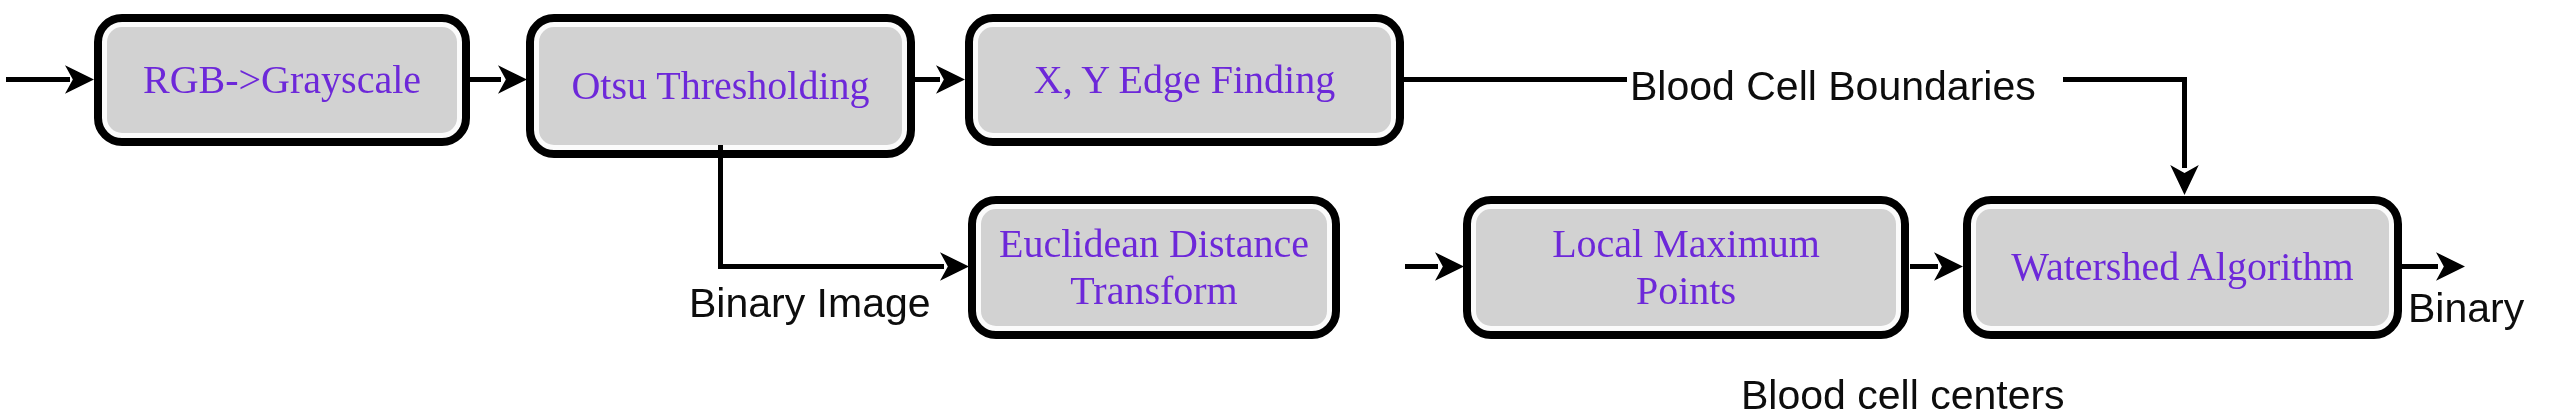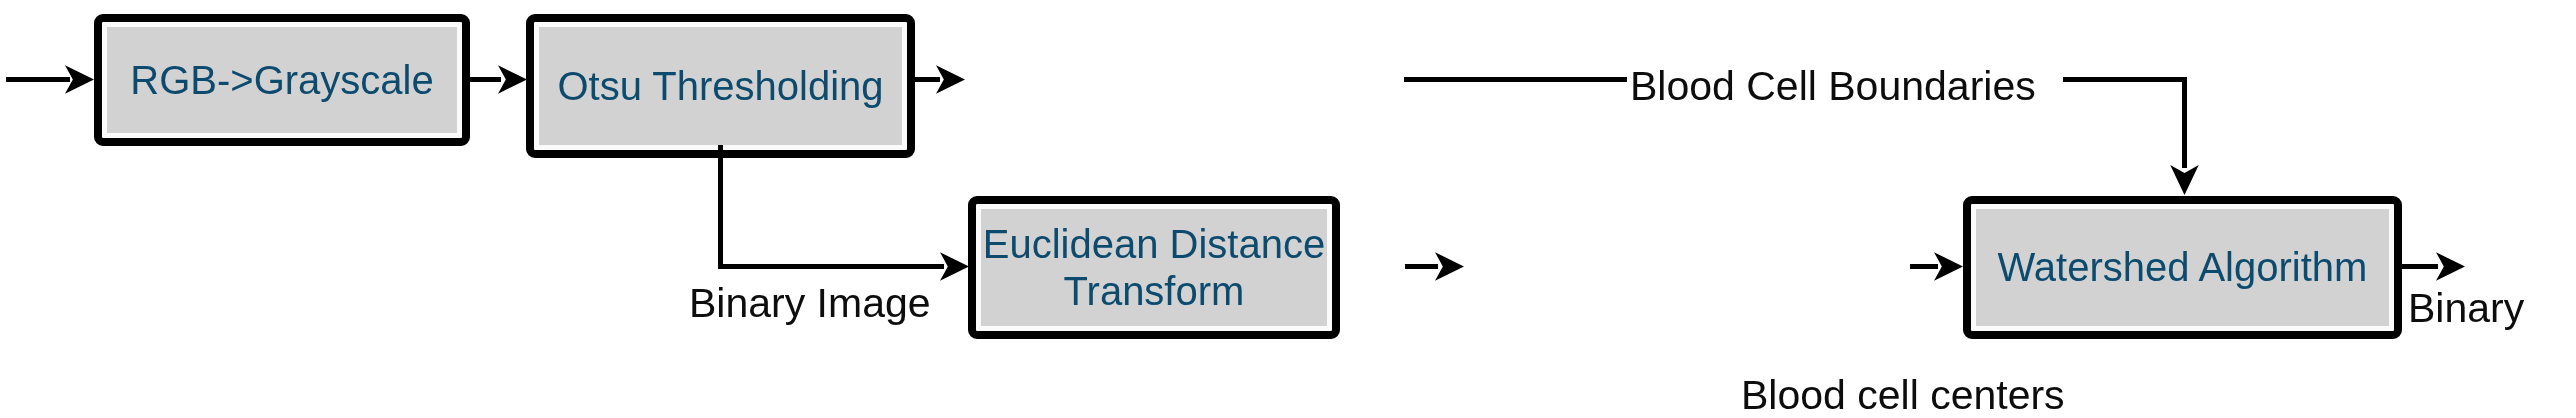--- a/index.html
+++ b/index.html
@@ -13,32 +13,33 @@
     height: 419px;
     background: #ffffff;
     overflow: hidden;
     font-family: "Liberation Sans", "DejaVu Sans", sans-serif;
   }
   
   .node {
     position: absolute;
     box-sizing: border-box;
     border: 8.1px solid #000000;
-    border-radius: 9px;
+    border-radius: 28px;
     background: #d2d2d2;
     box-shadow: inset 0 0 0 5px #fbfbfb;
     display: flex;
     align-items: center;
     justify-content: center;
     text-align: center;
     font-size: 40px;
     line-height: 1.16;
-    color: #0c4a6e;
+    color: #6d28d9;
     white-space: pre-line;
     letter-spacing: 0px;
+    font-family: Liberation Serif, serif;
   }
   #node-rgb   { left: 94px;  top: 13.8px;  width: 376px; height: 132px; }
   #node-otsu  { left: 526px;  top: 13.8px;  width: 389px; height: 144px; }
   #node-edge  { left: 965px; top: 13.8px;  width: 439px; height: 132px; }
   #node-edt   { left: 968px; top: 196px; width: 372px; height: 143px; }
   #node-lmax  { left: 1463px; top: 196px; width: 446px; height: 143px; }
   #node-water { left: 1963px; top: 196px; width: 439px; height: 143px; }
 
   
   .h-line, .v-line {
@@ -125,38 +126,41 @@
   <div class="node" id="node-rgb">RGB-&gt;Grayscale</div>
 
   <div class="h-line" id="ln-r2o"></div>
   <div class="head-right" id="hd-r2o"></div>
 
   <div class="node" id="node-otsu">Otsu Thresholding</div>
 
   <div class="h-line" id="ln-o2e"></div>
   <div class="head-right" id="hd-o2e"></div>
 
+  <div class="node" id="node-edge">X, Y Edge Finding</div>
 
   <div class="h-line" id="ln-bnd-a"></div>
   <div class="edge-label" id="lbl-boundaries">Blood Cell Boundaries</div>
   <div class="h-line" id="ln-bnd-b"></div>
   <div class="v-line" id="ln-bnd-v"></div>
   <div class="head-down" id="hd-bnd"></div>
 
   <div class="v-line" id="ln-bin-v"></div>
   <div class="h-line" id="ln-bin-h"></div>
   <div class="head-right" id="hd-bin"></div>
   <div class="edge-label" id="lbl-binary">Binary Image</div>
 
   <div class="node" id="node-edt">Euclidean Distance
 Transform</div>
 
   <div class="h-line" id="ln-e2l"></div>
   <div class="head-right" id="hd-e2l"></div>
 
+  <div class="node" id="node-lmax">Local Maximum
+Points</div>
 
   <div class="h-line" id="ln-l2w"></div>
   <div class="head-right" id="hd-l2w"></div>
 
   <div class="node" id="node-water">Watershed Algorithm</div>
 
   <div class="h-line" id="ln-out"></div>
   <div class="head-right" id="hd-out"></div>
   <div class="edge-label" id="lbl-regions">Binary</div>
 

